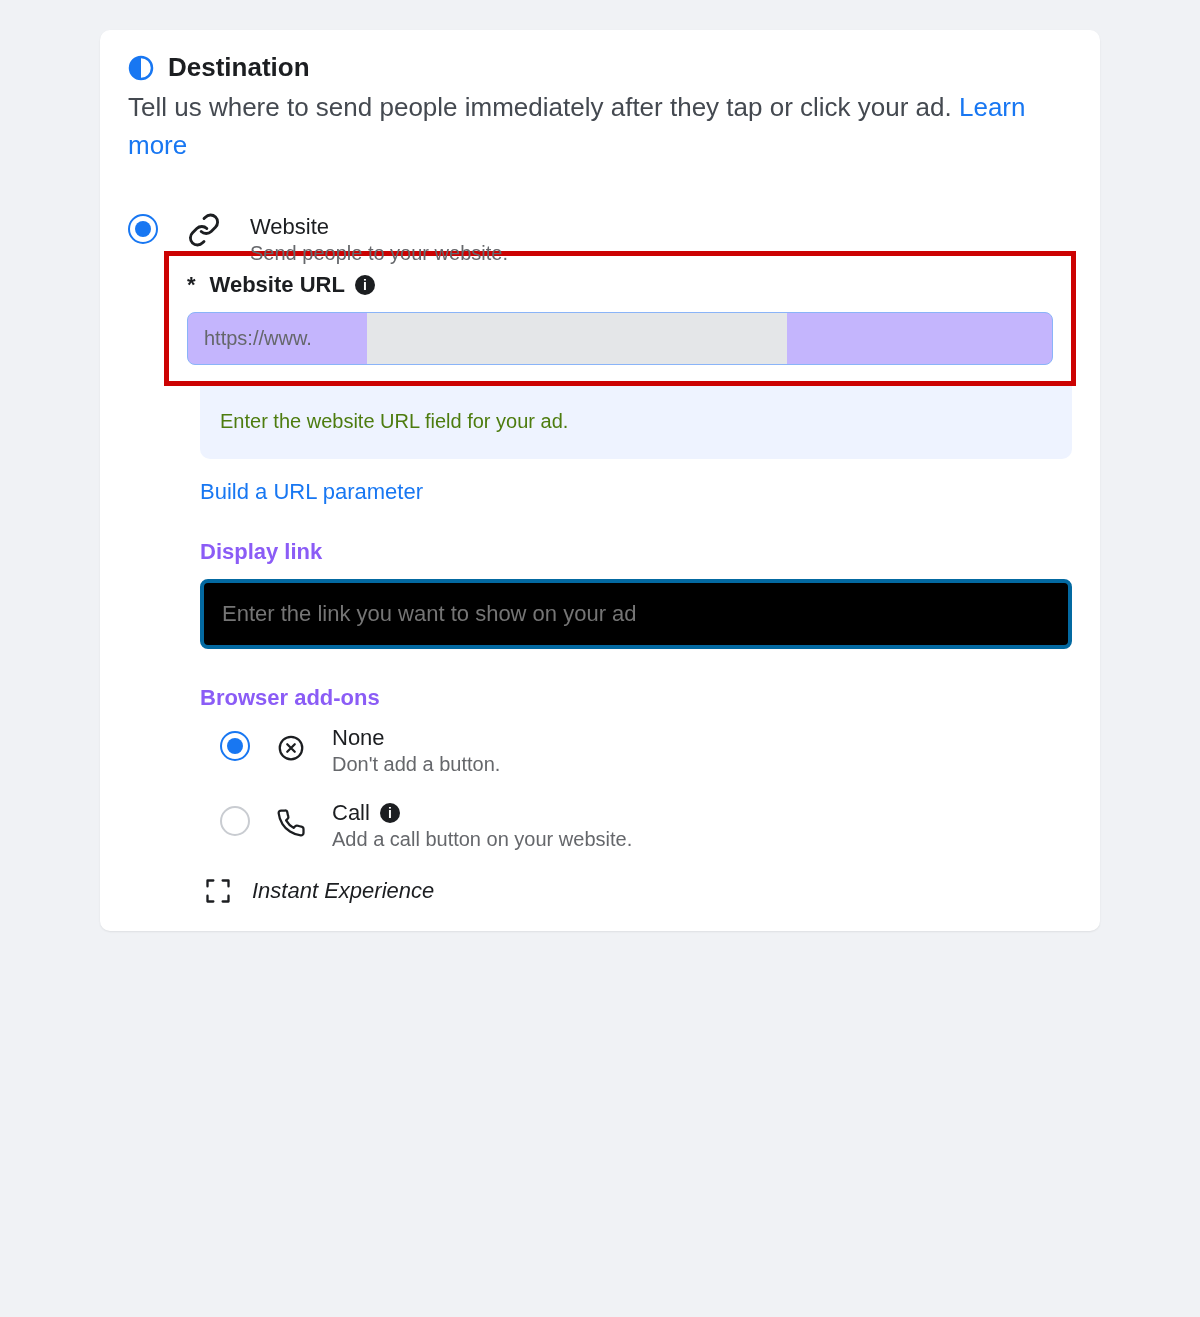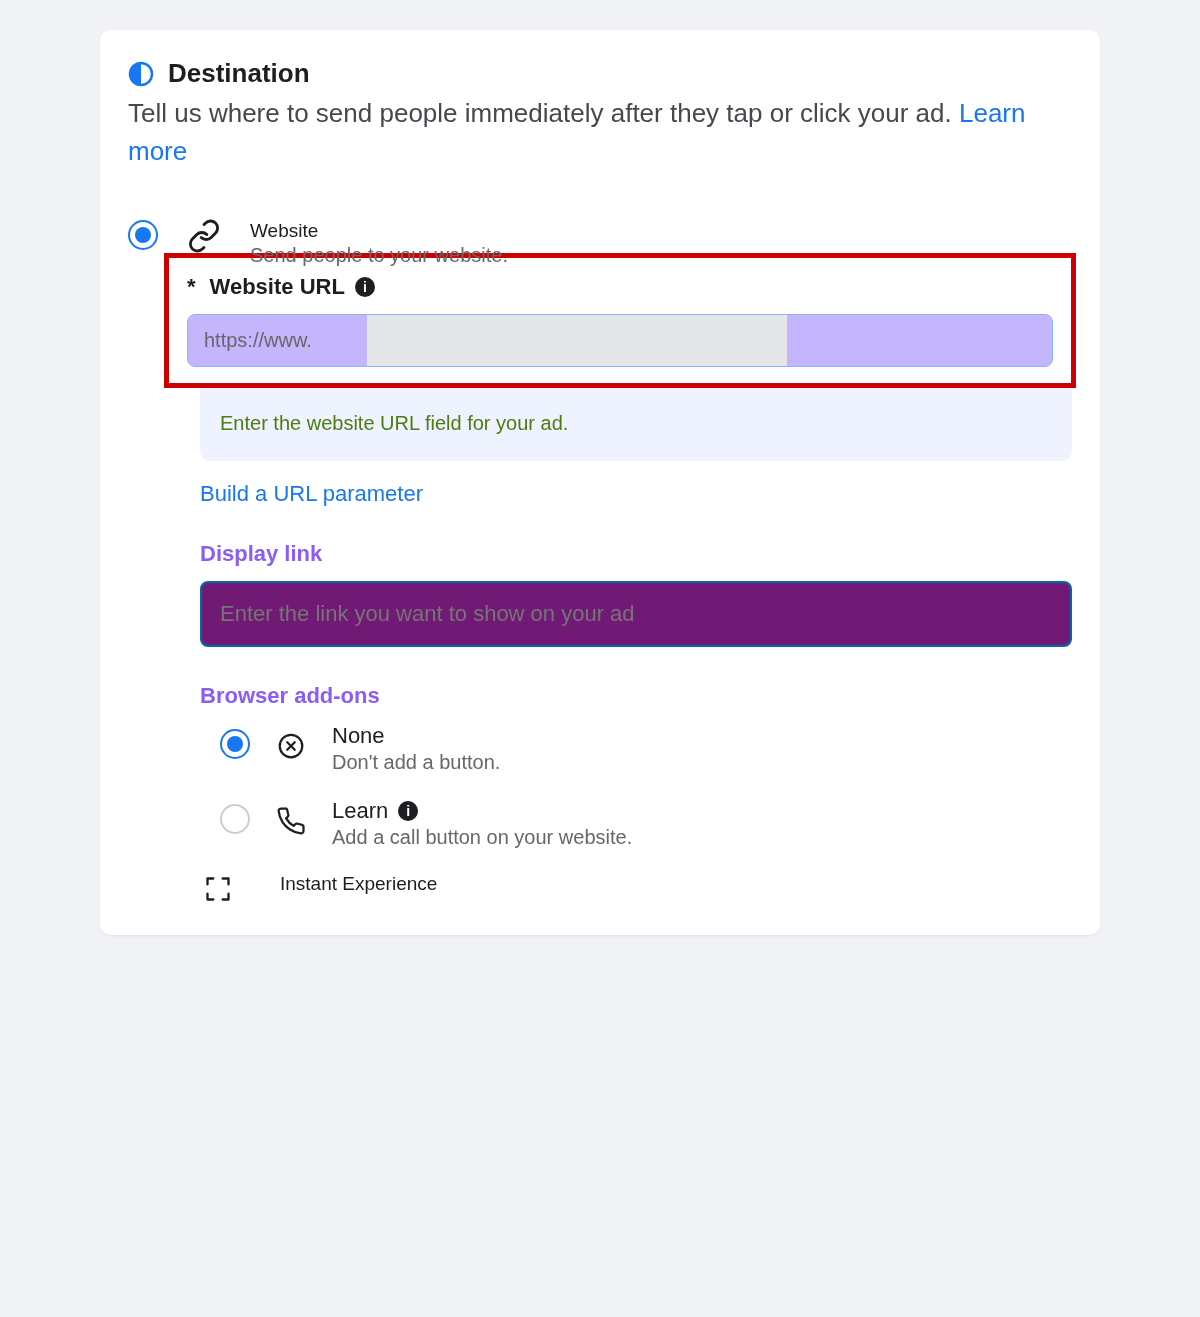--- a/index.html
+++ b/index.html
@@ -5,21 +5,21 @@
     * { box-sizing: border-box; margin: 0; padding: 0; }
     body {
       font-family: -apple-system, BlinkMacSystemFont, "Segoe UI", Helvetica, Arial, sans-serif;
       background: #f0f2f5;
       padding: 30px;
       color: #1c1e21;
     }
     .card {
       background: #fff;
       border-radius: 10px;
-      padding: 28px 28px;
+      padding: 22px 28px;
       max-width: 1000px;
       margin: 0 auto;
       box-shadow: 0 1px 2px rgba(0,0,0,0.08);
     }
     .section-header { display: flex; align-items: center; gap: 14px; margin-bottom: 6px; }
     .half-circle-icon {
       width: 26px; height: 26px;
       display: inline-flex; align-items: center; justify-content: center;
     }
     .section-title { font-size: 26px; font-weight: 700; color: #1c1e21; }
@@ -33,21 +33,21 @@
     }
     .radio.selected { border-color: #1877f2; }
     .radio.selected::after {
       content: ""; width: 16px; height: 16px; border-radius: 50%; background: #1877f2;
     }
     .opt-icon {
       width: 36px; height: 36px; display: flex; align-items: center; justify-content: center;
       flex-shrink: 0; margin-top: -2px;
     }
     .opt-text { flex: 1; }
-    .opt-label { font-size: 19px; color: #1c1e21; margin-bottom: 2px; }
+    .opt-label { font-size: 22px; color: #1c1e21; margin-bottom: 2px; }
     .opt-desc { font-size: 20px; color: #65676b; }
     .highlight-box {
       border: 5px solid #cc0202;
       padding: 16px 18px 6px 18px;
       margin-top: -14px;
       margin-left: 36px;
       margin-right: -4px;
     }
     .field-label { font-size: 22px; font-weight: 600; color: #1c1e21; display: flex; align-items: center; gap: 10px; margin-bottom: 14px; }
     .field-label .req { color: #1c1e21; margin-right: 4px; font-weight: 700; }
@@ -74,25 +74,25 @@
     .section-sub { margin-left: 72px; margin-bottom: 14px; }
     .sub-head { font-size: 22px; font-weight: 600; color: #8b5cf6; margin-bottom: 10px; }
     .sub-desc { font-size: 22px; color: #444950; line-height: 1.45; margin-bottom: 20px; }
     .addon-option { display: flex; align-items: flex-start; gap: 24px; margin: 0 0 24px 92px; }
     .addon-option .radio { margin-top: 6px; }
     .addon-icon { width: 34px; height: 34px; display:flex; align-items:center; justify-content:center; flex-shrink:0; margin-top:6px; }
     .addon-text .t1 { font-size: 22px; color:#1c1e21; display:flex; align-items:center; gap:10px; }
     .addon-text .t2 { font-size: 20px; color:#65676b; margin-top:2px; }
     .display-input {
       width: calc(100% - 72px); margin-left: 72px;
-      border: 2px solid #0369a1; border-radius: 8px;
-      font-size: 22px; padding: 18px 18px; color:#8a8d91; background:#701a75; outline:none;
+      border: 4px solid #0369a1; border-radius: 8px;
+      font-size: 22px; padding: 18px 18px; color:#8a8d91; background:#000000; outline:none;
       margin-bottom: 36px;
     }
-    .instant-row { display:flex; align-items:flex-start; gap: 44px; margin-left: 72px; }
+    .instant-row { display:flex; align-items:center; gap: 16px; margin-left: 72px; font-style: italic; }
     svg { display:block; }
   </style>
 </head>
 <body>
 
 <div class="card">
 
   <div class="section-header">
     <span class="half-circle-icon">
       <svg width="26" height="26" viewBox="0 0 26 26">
@@ -166,21 +166,21 @@
 
   <div class="addon-option">
     <div class="radio"></div>
     <div class="addon-icon">
       <svg width="30" height="30" viewBox="0 0 24 24" fill="none" stroke="#1c1e21" stroke-width="1.8" stroke-linecap="round" stroke-linejoin="round">
         <path d="M22 16.92v3a2 2 0 0 1-2.18 2 19.86 19.86 0 0 1-8.63-3.07 19.5 19.5 0 0 1-6-6A19.86 19.86 0 0 1 2.12 4.18 2 2 0 0 1 4.11 2h3a2 2 0 0 1 2 1.72c.13.96.36 1.9.68 2.81a2 2 0 0 1-.45 2.11L8.09 9.91a16 16 0 0 0 6 6l1.27-1.27a2 2 0 0 1 2.11-.45c.91.32 1.85.55 2.81.68A2 2 0 0 1 22 16.92z"></path>
       </svg>
     </div>
     <div class="addon-text">
       <div class="t1">
-        <span>Learn</span>
+        <span>Call</span>
         <span class="info-icon">i</span>
       </div>
       <div class="t2">Add a call button on your website.</div>
     </div>
   </div>
 
   
   <div class="instant-row">
     <div class="opt-icon">
       <svg width="28" height="28" viewBox="0 0 24 24" fill="none" stroke="#1c1e21" stroke-width="2" stroke-linecap="round" stroke-linejoin="round">

